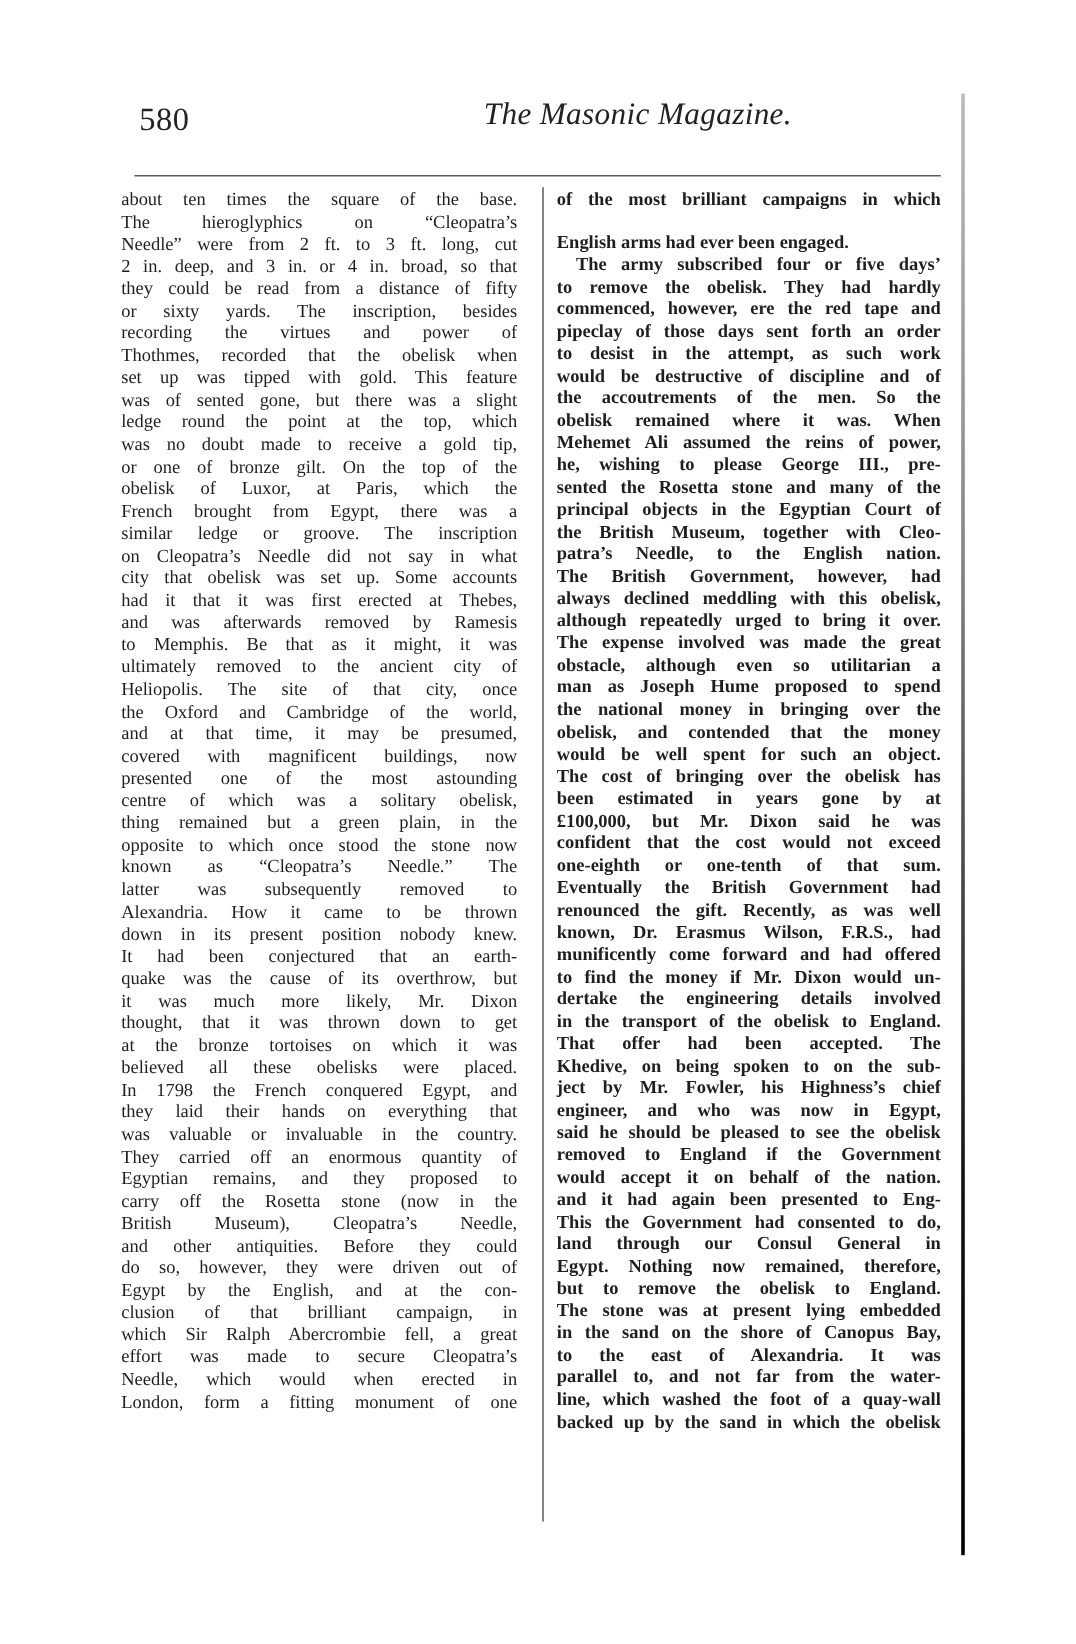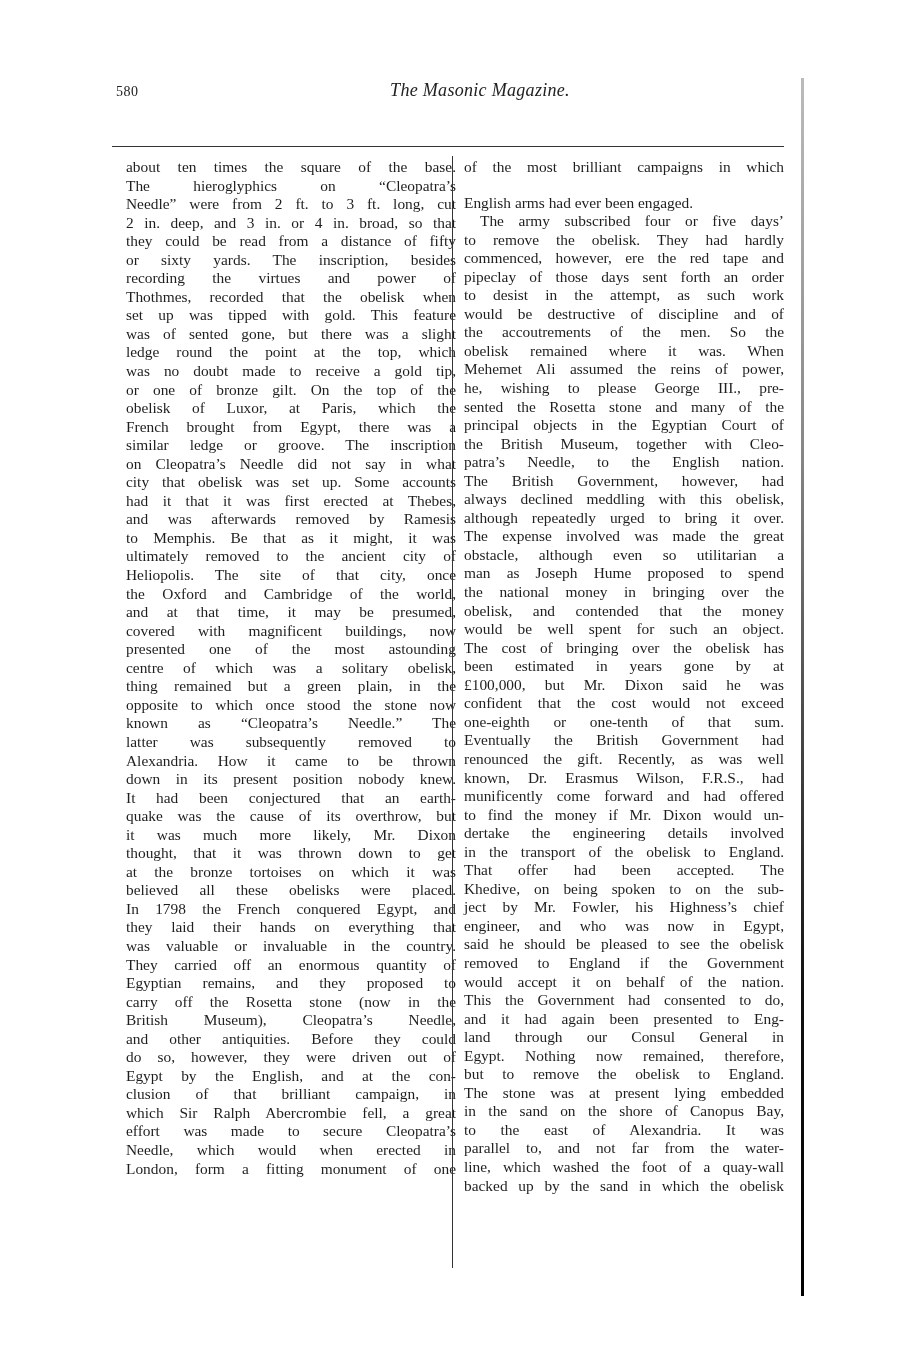--- a/index.html
+++ b/index.html
@@ -12,31 +12,31 @@
       height: 1370px;
       position: relative;
       overflow: hidden;
       font-family: "Liberation Serif", "DejaVu Serif", serif;
       color: #1a1a1a;
     }
     .page-number {
       position: absolute;
       left: 116px;
       top: 84px;
-      font-size: 14px;
+      font-size: 27px;
       letter-spacing: 0.5px;
       color: #222;
     }
     .running-title {
       position: absolute;
       left: 300px;
       top: 80px;
       width: 360px;
-      text-align: center;
-      font-size: 18px;
+      text-align: right;
+      font-size: 26px;
       font-style: italic;
       color: #222;
       letter-spacing: 0.3px;
     }
     .header-rule {
       position: absolute;
       left: 112px;
       top: 146px;
       width: 672px;
       height: 0;
@@ -58,22 +58,22 @@
       height: 18.55px;
       overflow: visible;
     }
     .column .line.last {
       text-align-last: left;
       margin-top: 17px;
     }
     .column .line.indent {
       padding-left: 16px;
     }
-    .col-left { left: 126px; }
-    .col-right { left: 464px; width: 320px; }
+    .col-left { left: 101px; }
+    .col-right { left: 464px; width: 320px; font-weight: bold; }
     .column-divider {
       position: absolute;
       left: 452px;
       top: 156px;
       width: 0;
       height: 1112px;
       border-left: 1.3px solid #333;
     }
     .binding-edge {
       position: absolute;
@@ -188,22 +188,22 @@
       <span class="line">to find the money if Mr. Dixon would un-</span>
       <span class="line">dertake the engineering details involved</span>
       <span class="line">in the transport of the obelisk to England.</span>
       <span class="line">That offer had been accepted. The</span>
       <span class="line">Khedive, on being spoken to on the sub-</span>
       <span class="line">ject by Mr. Fowler, his Highness’s chief</span>
       <span class="line">engineer, and who was now in Egypt,</span>
       <span class="line">said he should be pleased to see the obelisk</span>
       <span class="line">removed to England if the Government</span>
       <span class="line">would accept it on behalf of the nation.</span>
+      <span class="line">and it had again been presented to Eng-</span>
       <span class="line">This the Government had consented to do,</span>
-      <span class="line">and it had again been presented to Eng-</span>
       <span class="line">land through our Consul General in</span>
       <span class="line">Egypt. Nothing now remained, therefore,</span>
       <span class="line">but to remove the obelisk to England.</span>
       <span class="line">The stone was at present lying embedded</span>
       <span class="line">in the sand on the shore of Canopus Bay,</span>
       <span class="line">to the east of Alexandria. It was</span>
       <span class="line">parallel to, and not far from the water-</span>
       <span class="line">line, which washed the foot of a quay-wall</span>
       <span class="line">backed up by the sand in which the obelisk</span>
     </div>

